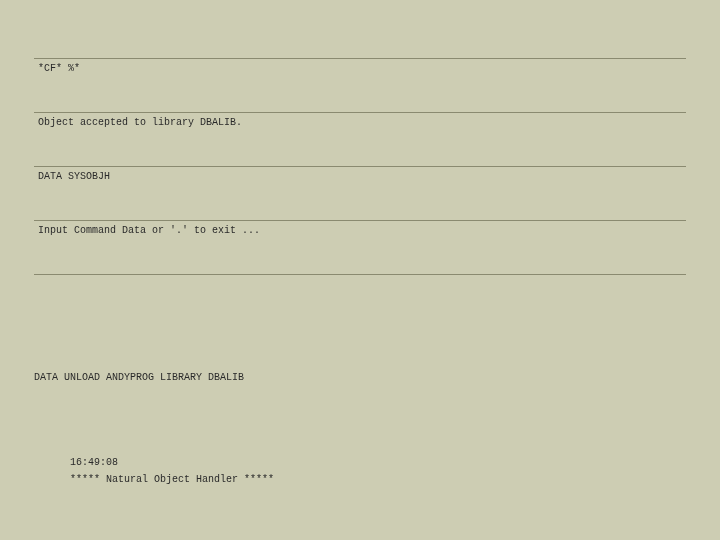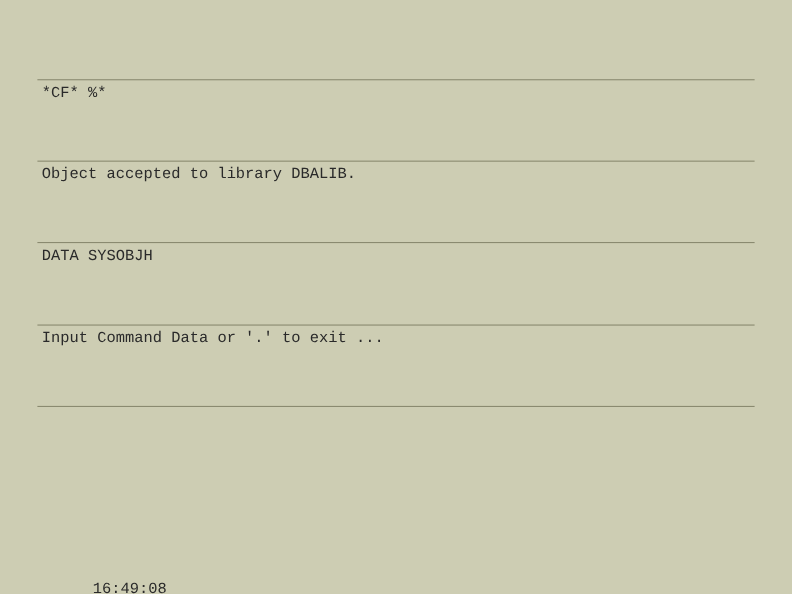--- a/index.html
+++ b/index.html
@@ -19,21 +19,21 @@
     height: 100%;
   }
   .title {
     font-size: 34px;
     font-weight: normal;
     margin: 0 0 22px 2px;
     color: #222;
   }
   .term {
     font-family: "Courier New", Courier, monospace;
-    font-size: 14px;
+    font-size: 10px;
     line-height: 1.7;
     color: #2a2a2a;
     white-space: pre;
   }
   .term .row {
     display: block;
     padding: 0;
   }
   .hdr .row {
     border-top: 1px solid #8a8a70;
@@ -56,20 +56,21 @@
 
 
   <div class="term hdr">
     <span class="row">*CF* %*</span>
     <span class="row">Object accepted to library DBALIB.</span>
     <span class="row">DATA SYSOBJH</span>
     <span class="row">Input Command Data or '.' to exit ...</span>
   </div>
 
   <div class="term">
+    <span class="row">DATA UNLOAD ANDYPROG LIBRARY DBALIB</span>
 
     <span class="row cols">
       <span class="c1">16:49:08</span>
       <span class="c2">***** Natural Object Handler *****</span>
       
     </span>
 
     
 
     

